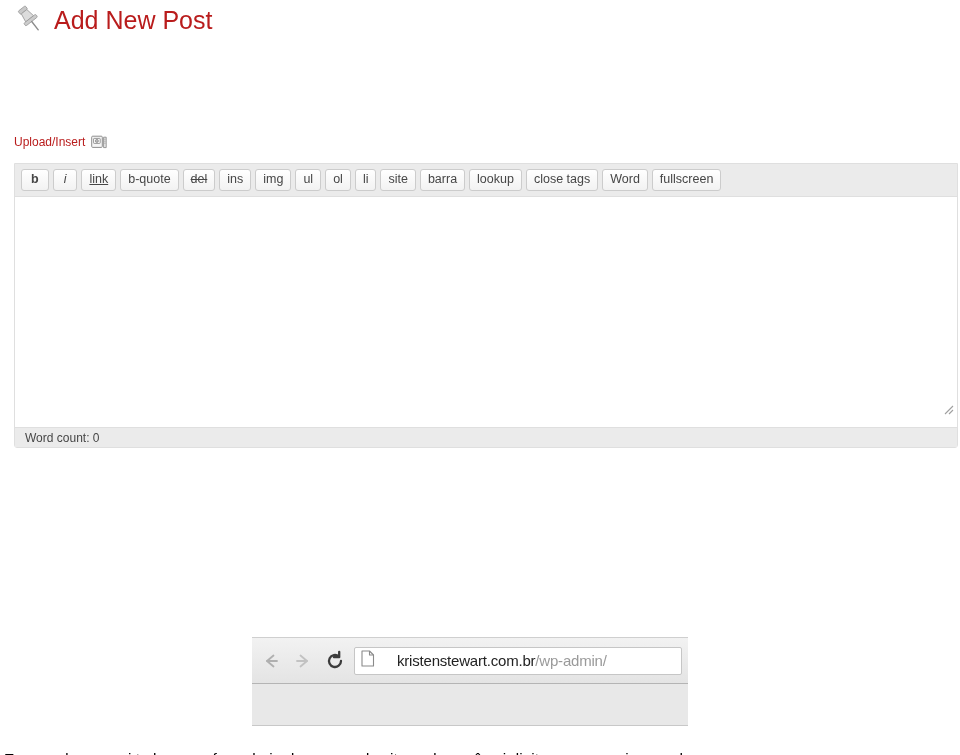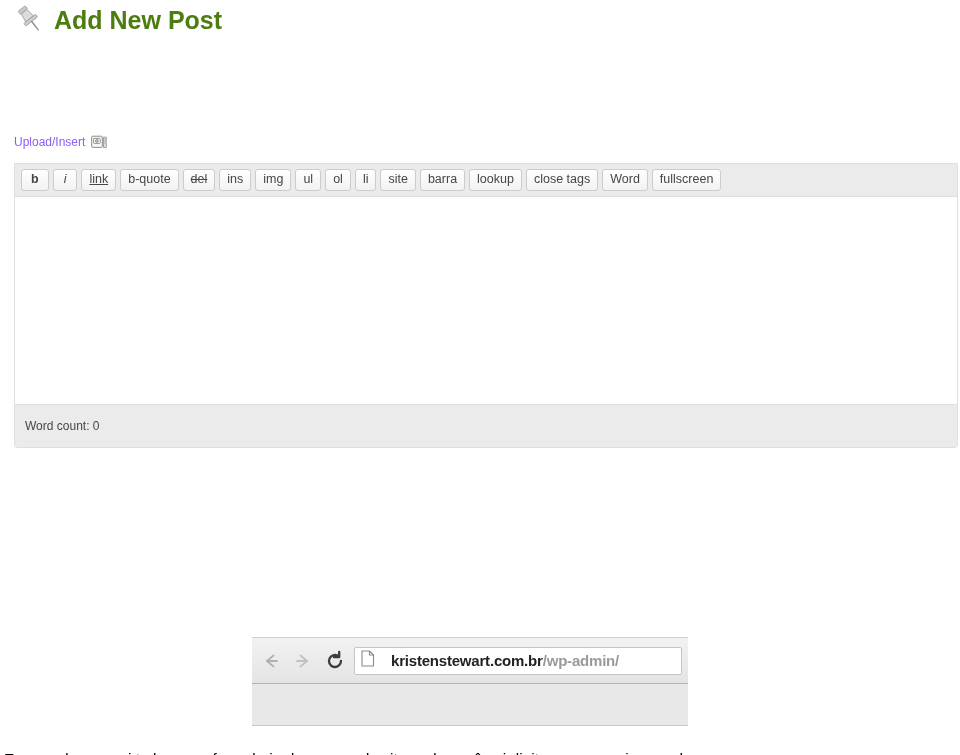--- a/index.html
+++ b/index.html
@@ -38,22 +38,22 @@
     display: flex;
     align-items: center;
     gap: 10px;
   }
 
   .pin-icon { width: 30px; height: 32px; display: block; }
 
   .wp-title {
     font-family: "Liberation Sans", sans-serif;
     font-size: 25px;
-    font-weight: 700;
-    color: #4d7c0f;
+    font-weight: 400;
+    color: #b91c1c;
     letter-spacing: 0px;
     white-space: nowrap;
     line-height: 30px;
   }
 
   .title-input {
     position: absolute;
     left: 14px;
     top: 49px;
     width: 944px;
@@ -73,21 +73,21 @@
   .media-row {
     position: absolute;
     left: 14px;
     top: 134px;
     display: flex;
     align-items: center;
     gap: 6px;
   }
   .media-label {
     font-size: 12px;
-    color: #8b5cf6;
+    color: #b91c1c;
     font-family: "Liberation Sans", sans-serif;
     line-height: 14px;
   }
   .media-icon { width: 17px; height: 16px; display: block; }
 
   
   .editor-tabs {
     position: absolute;
     right: 14px;
     top: 136px;
@@ -177,21 +177,21 @@
     width: 13px;
     height: 13px;
     cursor: nwse-resize;
   }
 
   .wordcount-bar {
     position: absolute;
     left: 0;
     bottom: 0;
     width: 100%;
-    height: 43px;
+    height: 20px;
     background: #ebebeb;
     border-top: 1px solid #dfdfdf;
     display: flex;
     align-items: center;
     padding-left: 10px;
   }
   .wordcount-text {
     font-family: "Liberation Sans", sans-serif;
     font-size: 12px;
     color: #464646;
@@ -244,23 +244,22 @@
   }
   .omnibox {
     flex: 1;
     height: 28px;
     background: #ffffff;
     border: 1px solid #c6c6c6;
     border-radius: 2px;
     display: flex;
     align-items: center;
     padding: 0 6px;
-    gap: 16px;
+    gap: 22px;
     cursor: text;
-    font-weight: bold;
   }
   .omni-url {
     font-family: "Liberation Sans", sans-serif;
     font-size: 15px;
     color: #222222;
     white-space: nowrap;
     letter-spacing: -0.2px;
   }
   .omni-url .path { color: #9a9a9a; }
   .bookmarks-bar {

